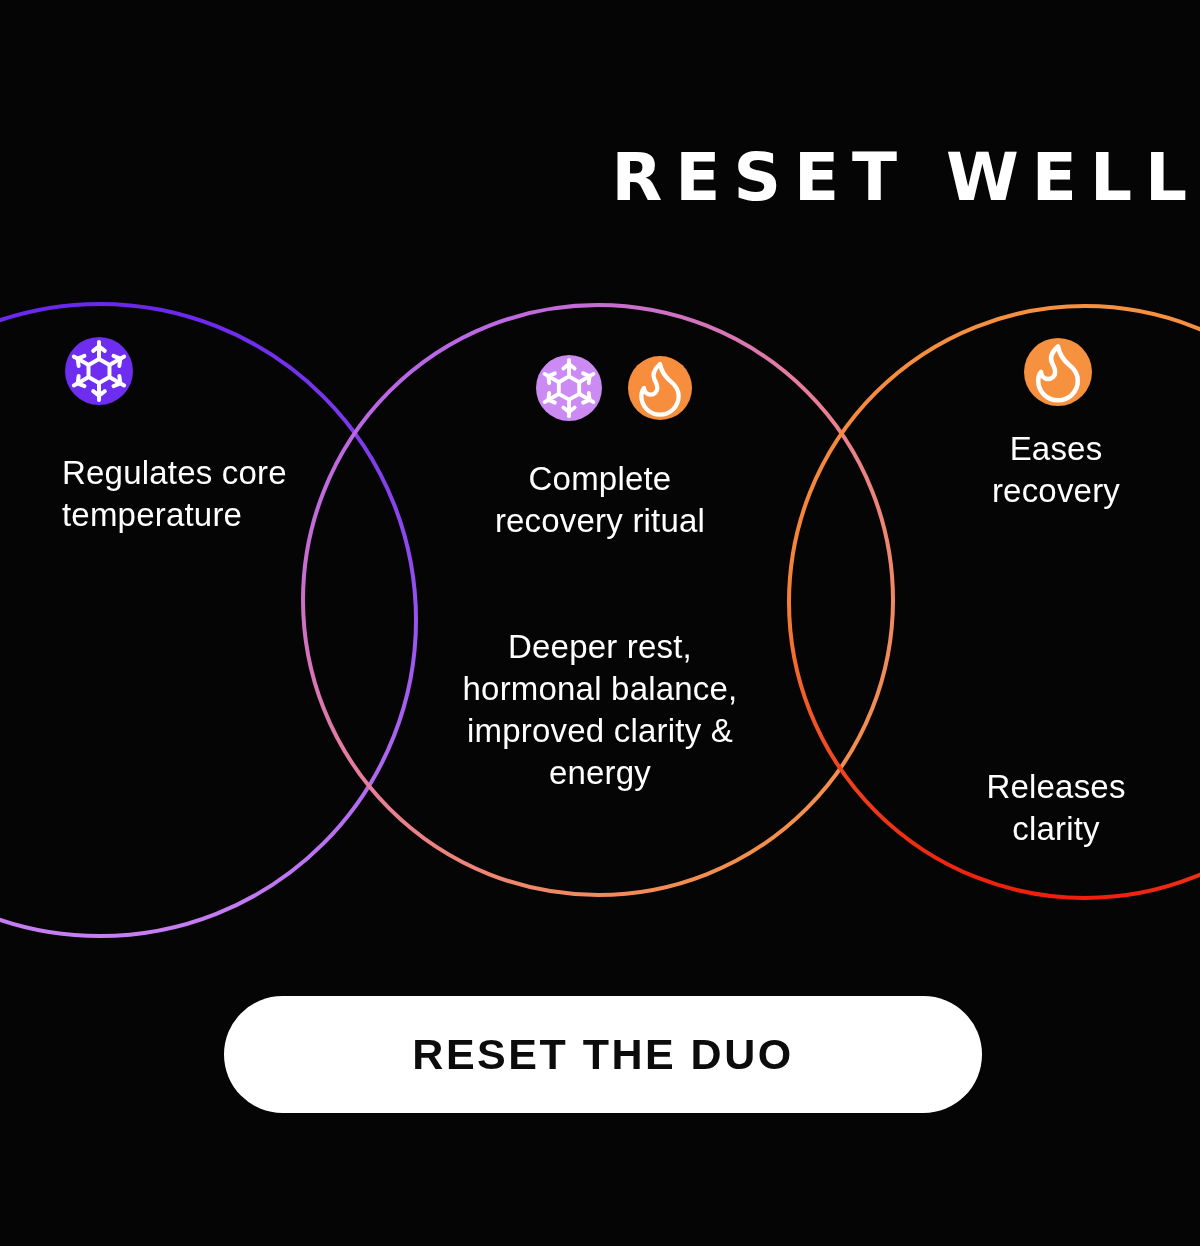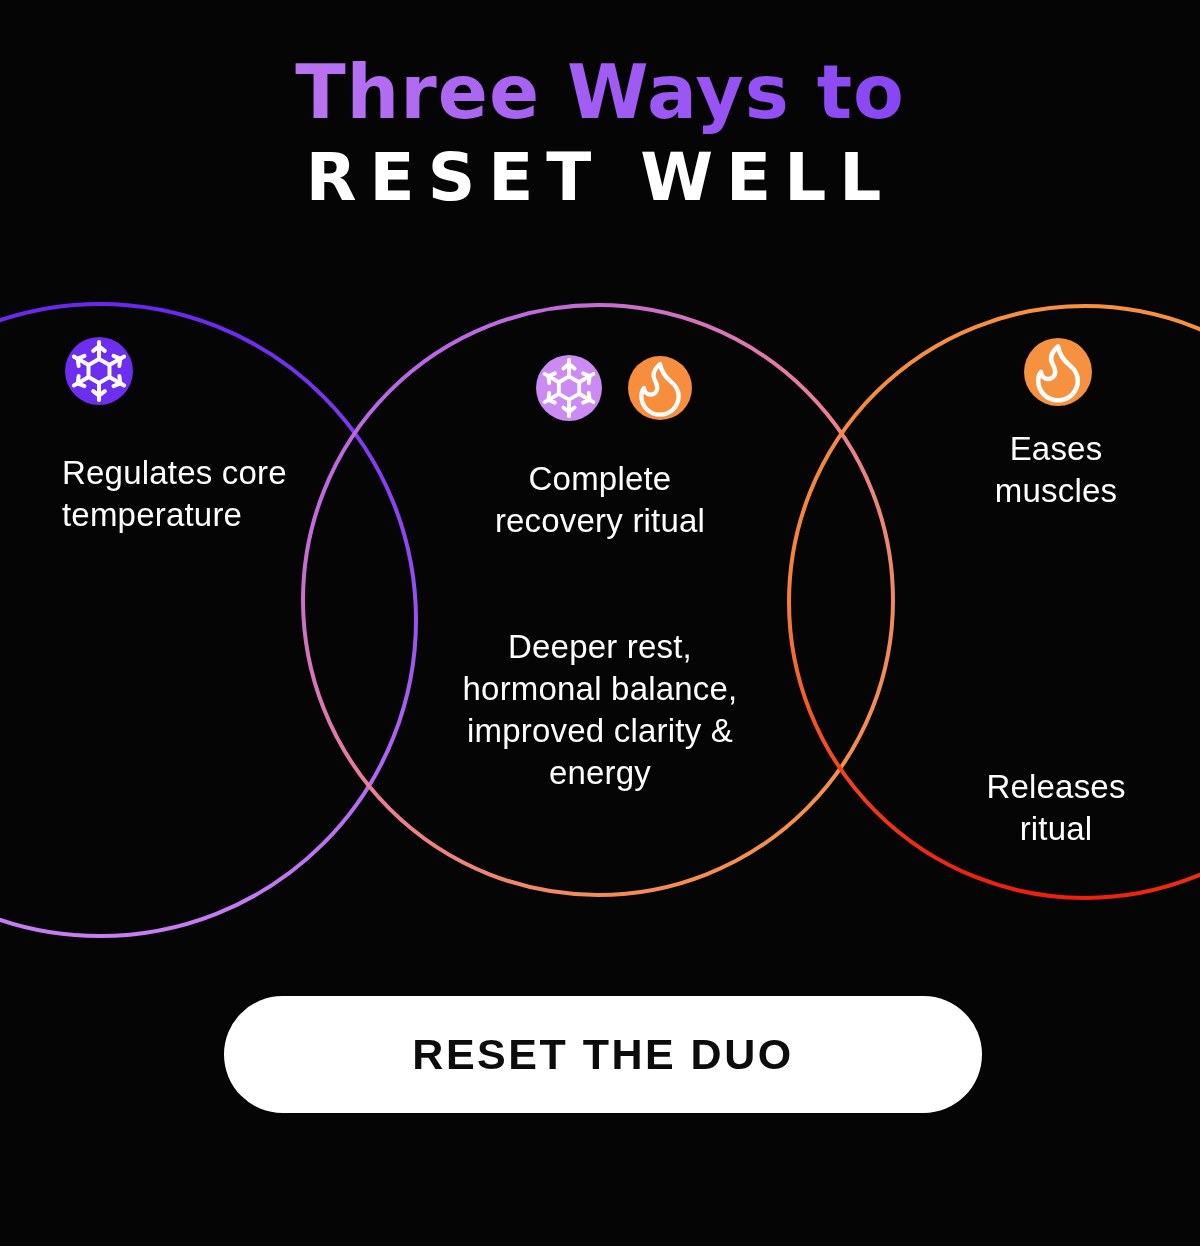--- a/index.html
+++ b/index.html
@@ -14,21 +14,21 @@
   
   .t1{
     position:absolute;top:44px;left:0;width:1200px;margin:0;
     text-align:center;font-family:"DejaVu Sans", sans-serif;
     font-size:74px;font-weight:700;line-height:96px;letter-spacing:1px;
     background:linear-gradient(90deg,#c67ef0 12%,#7b3bf4 88%);
     -webkit-background-clip:text;background-clip:text;color:transparent;
   }
   .t2{
     position:absolute;top:140px;left:0;width:1200px;margin:0;
-    text-align:center;font-family:"DejaVu Sans", sans-serif;
+    text-align:right;font-family:"DejaVu Sans", sans-serif;
     font-size:66px;font-weight:800;line-height:76px;letter-spacing:13px;
     color:#ffffff;
   }
 
   
   .venn{position:absolute;left:0;top:0;}
 
   
   .badge{position:absolute;display:block;}
 
@@ -87,21 +87,20 @@
         <stop offset="0" stop-color="#f69140"></stop>
         <stop offset="0.55" stop-color="#f58138"></stop>
         <stop offset="1" stop-color="#ee1d0c"></stop>
       </linearGradient>
     </defs>
     <circle cx="100" cy="620" r="316" fill="none" stroke="url(#gradL)" stroke-width="4"></circle>
     <circle cx="598" cy="600" r="295" fill="none" stroke="url(#gradM)" stroke-width="4"></circle>
     <circle cx="1085" cy="602" r="296" fill="none" stroke="url(#gradR)" stroke-width="4"></circle>
   </svg>
 
-  <h1 class="t1">Three Ways to</h1>
   <h2 class="t2">RESET WELL</h2>
 
   <svg class="badge" style="left:65px;top:337px" width="68" height="68" viewBox="0 0 48 48">
     <circle cx="24" cy="24" r="24" fill="#6d2ef0"></circle>
     <use href="#snowflake-shape"></use>
   </svg>
 
   <svg class="badge" style="left:536px;top:355px" width="66" height="66" viewBox="0 0 48 48">
     <circle cx="24" cy="24" r="24" fill="#cb8bf3"></circle>
     <use href="#snowflake-shape"></use>
@@ -115,18 +114,18 @@
   <svg class="badge" style="left:1024px;top:338px" width="68" height="68" viewBox="0 0 48 48">
     <circle cx="24" cy="24" r="24" fill="#f6913f"></circle>
     <use href="#flame-shape"></use>
   </svg>
 
   <p class="item" style="left:62px;top:452px;width:280px">Regulates core temperature</p>
 
   <p class="item center" style="left:475px;top:458px;width:250px">Complete recovery ritual</p>
   <p class="item center" style="left:443px;top:626px;width:314px">Deeper rest, hormonal balance, improved clarity &amp; energy</p>
 
-  <p class="item center" style="left:971px;top:428px;width:170px">Eases muscles</p>
-  <p class="item center" style="left:966px;top:766px;width:180px">Releases ritual</p>
+  <p class="item center" style="left:971px;top:428px;width:170px">Eases recovery</p>
+  <p class="item center" style="left:966px;top:766px;width:180px">Releases clarity</p>
 
   <button class="cta">RESET THE DUO</button>
 
 </div>
 
 </body></html>

